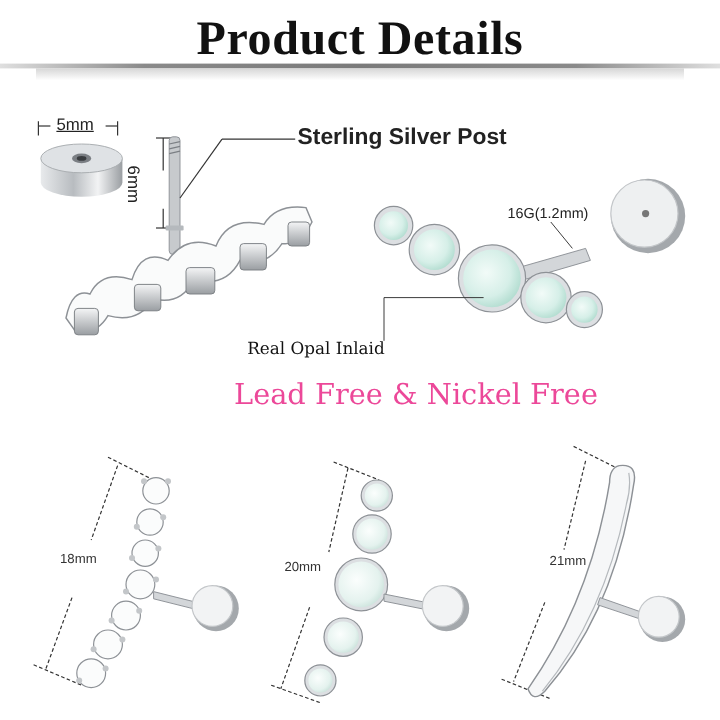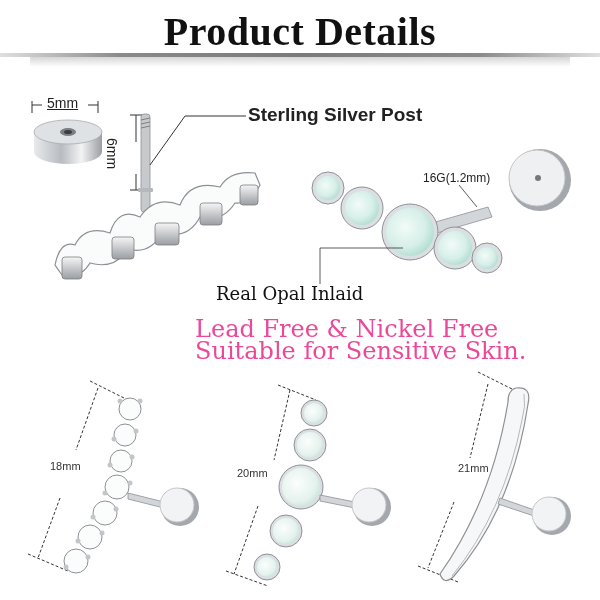--- a/index.html
+++ b/index.html
@@ -121,26 +121,25 @@
       <circle cx="110" cy="72" r="24"></circle>
       <circle cx="155" cy="88" r="17"></circle>
       <circle cx="187" cy="98" r="11"></circle>
     </g>
   </svg>
 
   <svg style="left:318px;top:246px;" width="90" height="40">
     <line x1="85" y1="2" x2="2" y2="2" stroke="#333" stroke-width="0.8"></line>
     <line x1="2" y1="2" x2="2" y2="38" stroke="#333" stroke-width="0.8"></line>
   </svg>
-  <div class="abs label-serif callout" style="left:216px;top:283px;font-family:'DejaVu Serif',serif;font-size:18px;">Real Opal Inlaid</div>
+  <div class="abs label-serif callout" style="left:206px;top:283px;font-family:'DejaVu Serif',serif;font-size:14px;">Real Opal Inlaid</div>
 </div>
 
 <div class="abs features">
   <div>Lead Free &amp; Nickel Free</div>
-  <div>Suitable for Sensitive Skin.</div>
 </div>
 
 <div>
   <svg style="left:28px;top:378px;" width="110" height="200">
     <g stroke="#333" stroke-width="1" stroke-dasharray="3,2" fill="none">
       <line x1="62" y1="3" x2="100" y2="22"></line>
       <line x1="70" y1="10" x2="48" y2="72"></line>
       <line x1="32" y1="120" x2="10" y2="180"></line>
       <line x1="0" y1="176" x2="40" y2="193"></line>
     </g>

